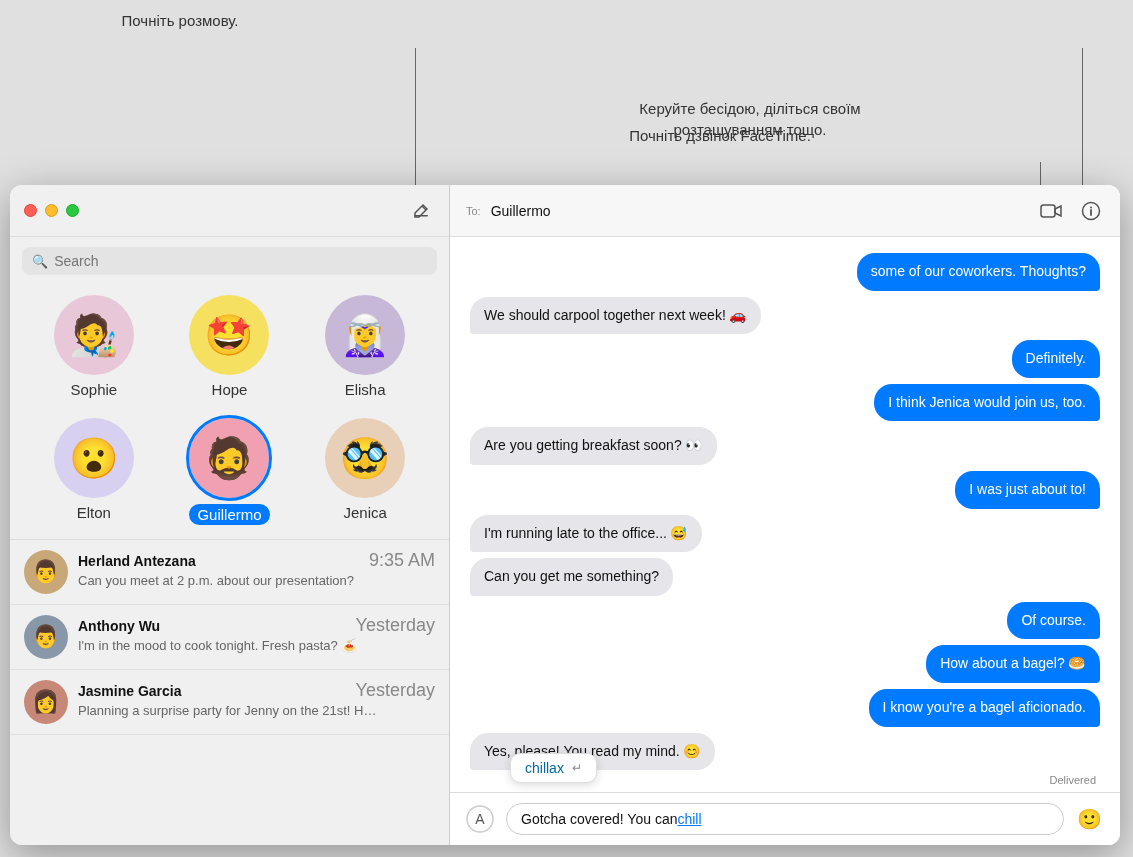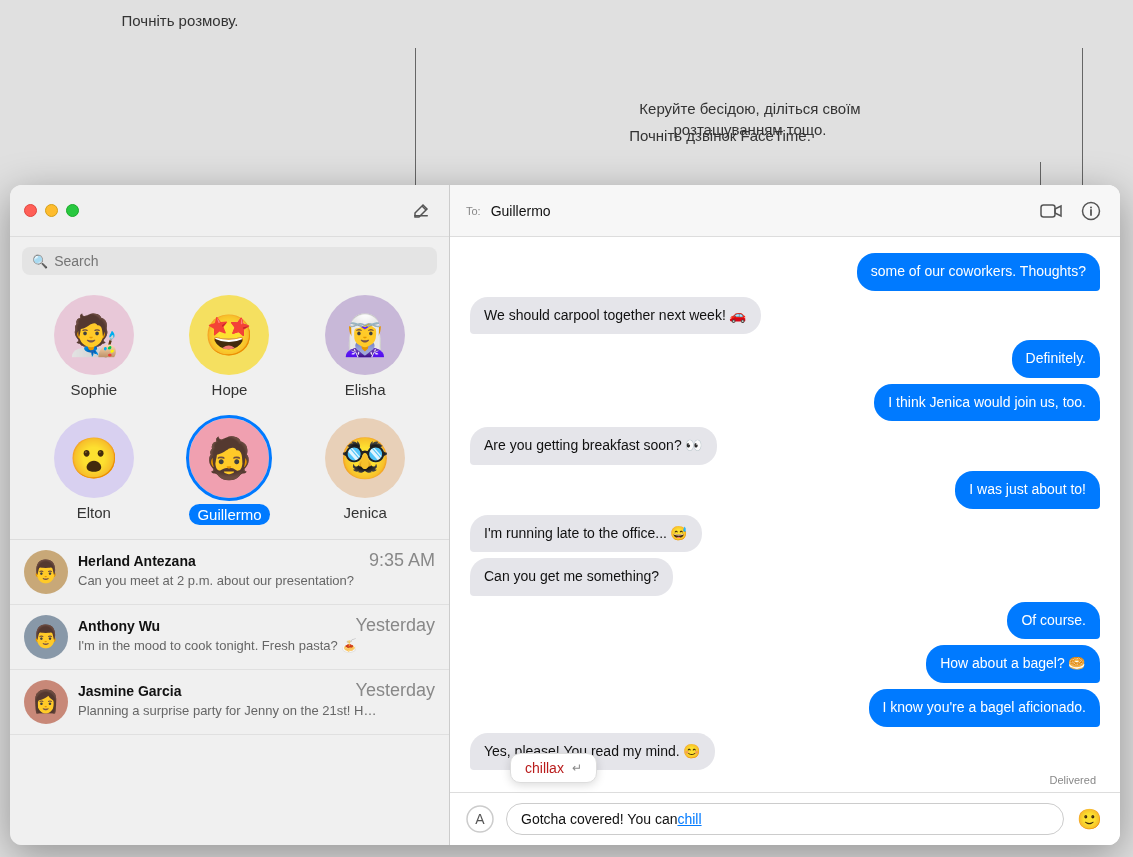--- a/index.html
+++ b/index.html
@@ -355,21 +355,21 @@
       padding: 6px 14px;
       font-size: 14px;
       color: #333;
       box-shadow: 0 2px 10px rgba(0,0,0,0.15);
       display: flex;
       align-items: center;
       gap: 8px;
     }
 
     .autocomplete-word {
-      color: #b91c1c;
+      color: #0369a1;
     }
 
     .autocomplete-icon {
       font-size: 12px;
       color: #888;
     }
   </style>
 </head>
 <body>
 

